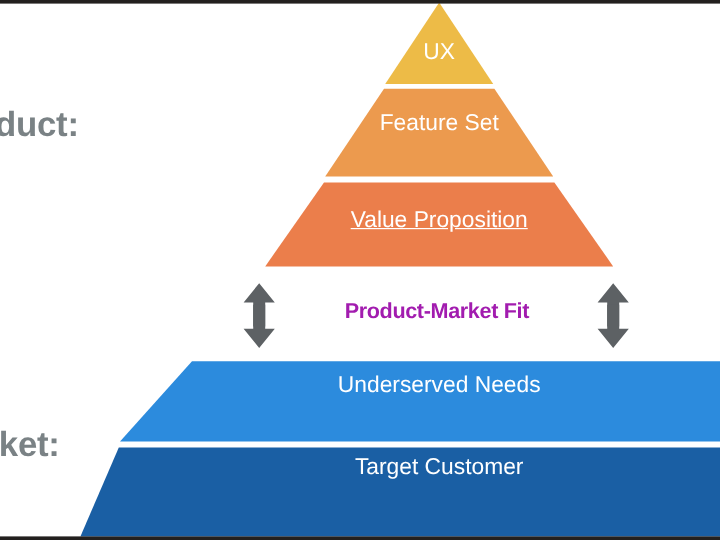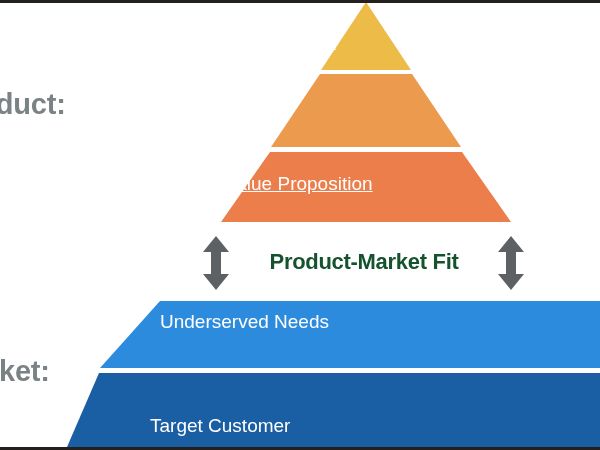--- a/index.html
+++ b/index.html
@@ -50,21 +50,21 @@
     white-space: nowrap;
     z-index: 20;
     font-family: "Liberation Sans", sans-serif;
   }
   #label-product { top: 88px; }
   #label-market  { top: 355px; }
 
   
   .band-caption {
     position: absolute;
-    text-align: left;
+    text-align: center;
     color: #ffffff;
     font-family: "Liberation Sans", sans-serif;
     z-index: 20;
     white-space: nowrap;
     pointer-events: none;
   }
   #caption-ux {
     left: 310px; top: 33px; width: 112px;
     font-size: 19px;
   }
@@ -77,33 +77,32 @@
     font-size: 19px;
     text-decoration: underline;
   }
   #caption-underserved {
     left: 160px; top: 311px; width: 412px;
     font-size: 19px;
   }
   #caption-target {
     left: 150px; top: 379px; width: 432px;
     font-size: 19px;
-    margin-top: 36px;
   }
 
   
   #fit-label {
     position: absolute;
     left: 236px;
     top: 249px;
     width: 256px;
     text-align: center;
-    font-size: 22px;
+    font-size: 18px;
     font-weight: bold;
-    color: #14532d;
+    color: #a21caf;
     letter-spacing: -0.3px;
     white-space: nowrap;
     z-index: 20;
     font-family: "Liberation Sans", sans-serif;
   }
 </style>
 </head>
 <body>
 
 <div id="stage">
@@ -132,20 +131,21 @@
       <polygon points="511,290 524,274 516,274 516,254 506,254 506,274 498,274"></polygon>
     </g>
   </svg>
 
   <div class="side-label" id="label-product">Product:</div>
 
   <div class="side-label" id="label-market">Market:</div>
 
   <div class="band-caption" id="caption-ux">UX</div>
 
+  <div class="band-caption" id="caption-feature">Feature Set</div>
 
   <div class="band-caption" id="caption-value">Value Proposition</div>
 
   <div class="band-caption" id="caption-underserved">Underserved Needs</div>
 
   <div class="band-caption" id="caption-target">Target Customer</div>
 
   <div id="fit-label">Product-Market Fit</div>
 
 </div>

